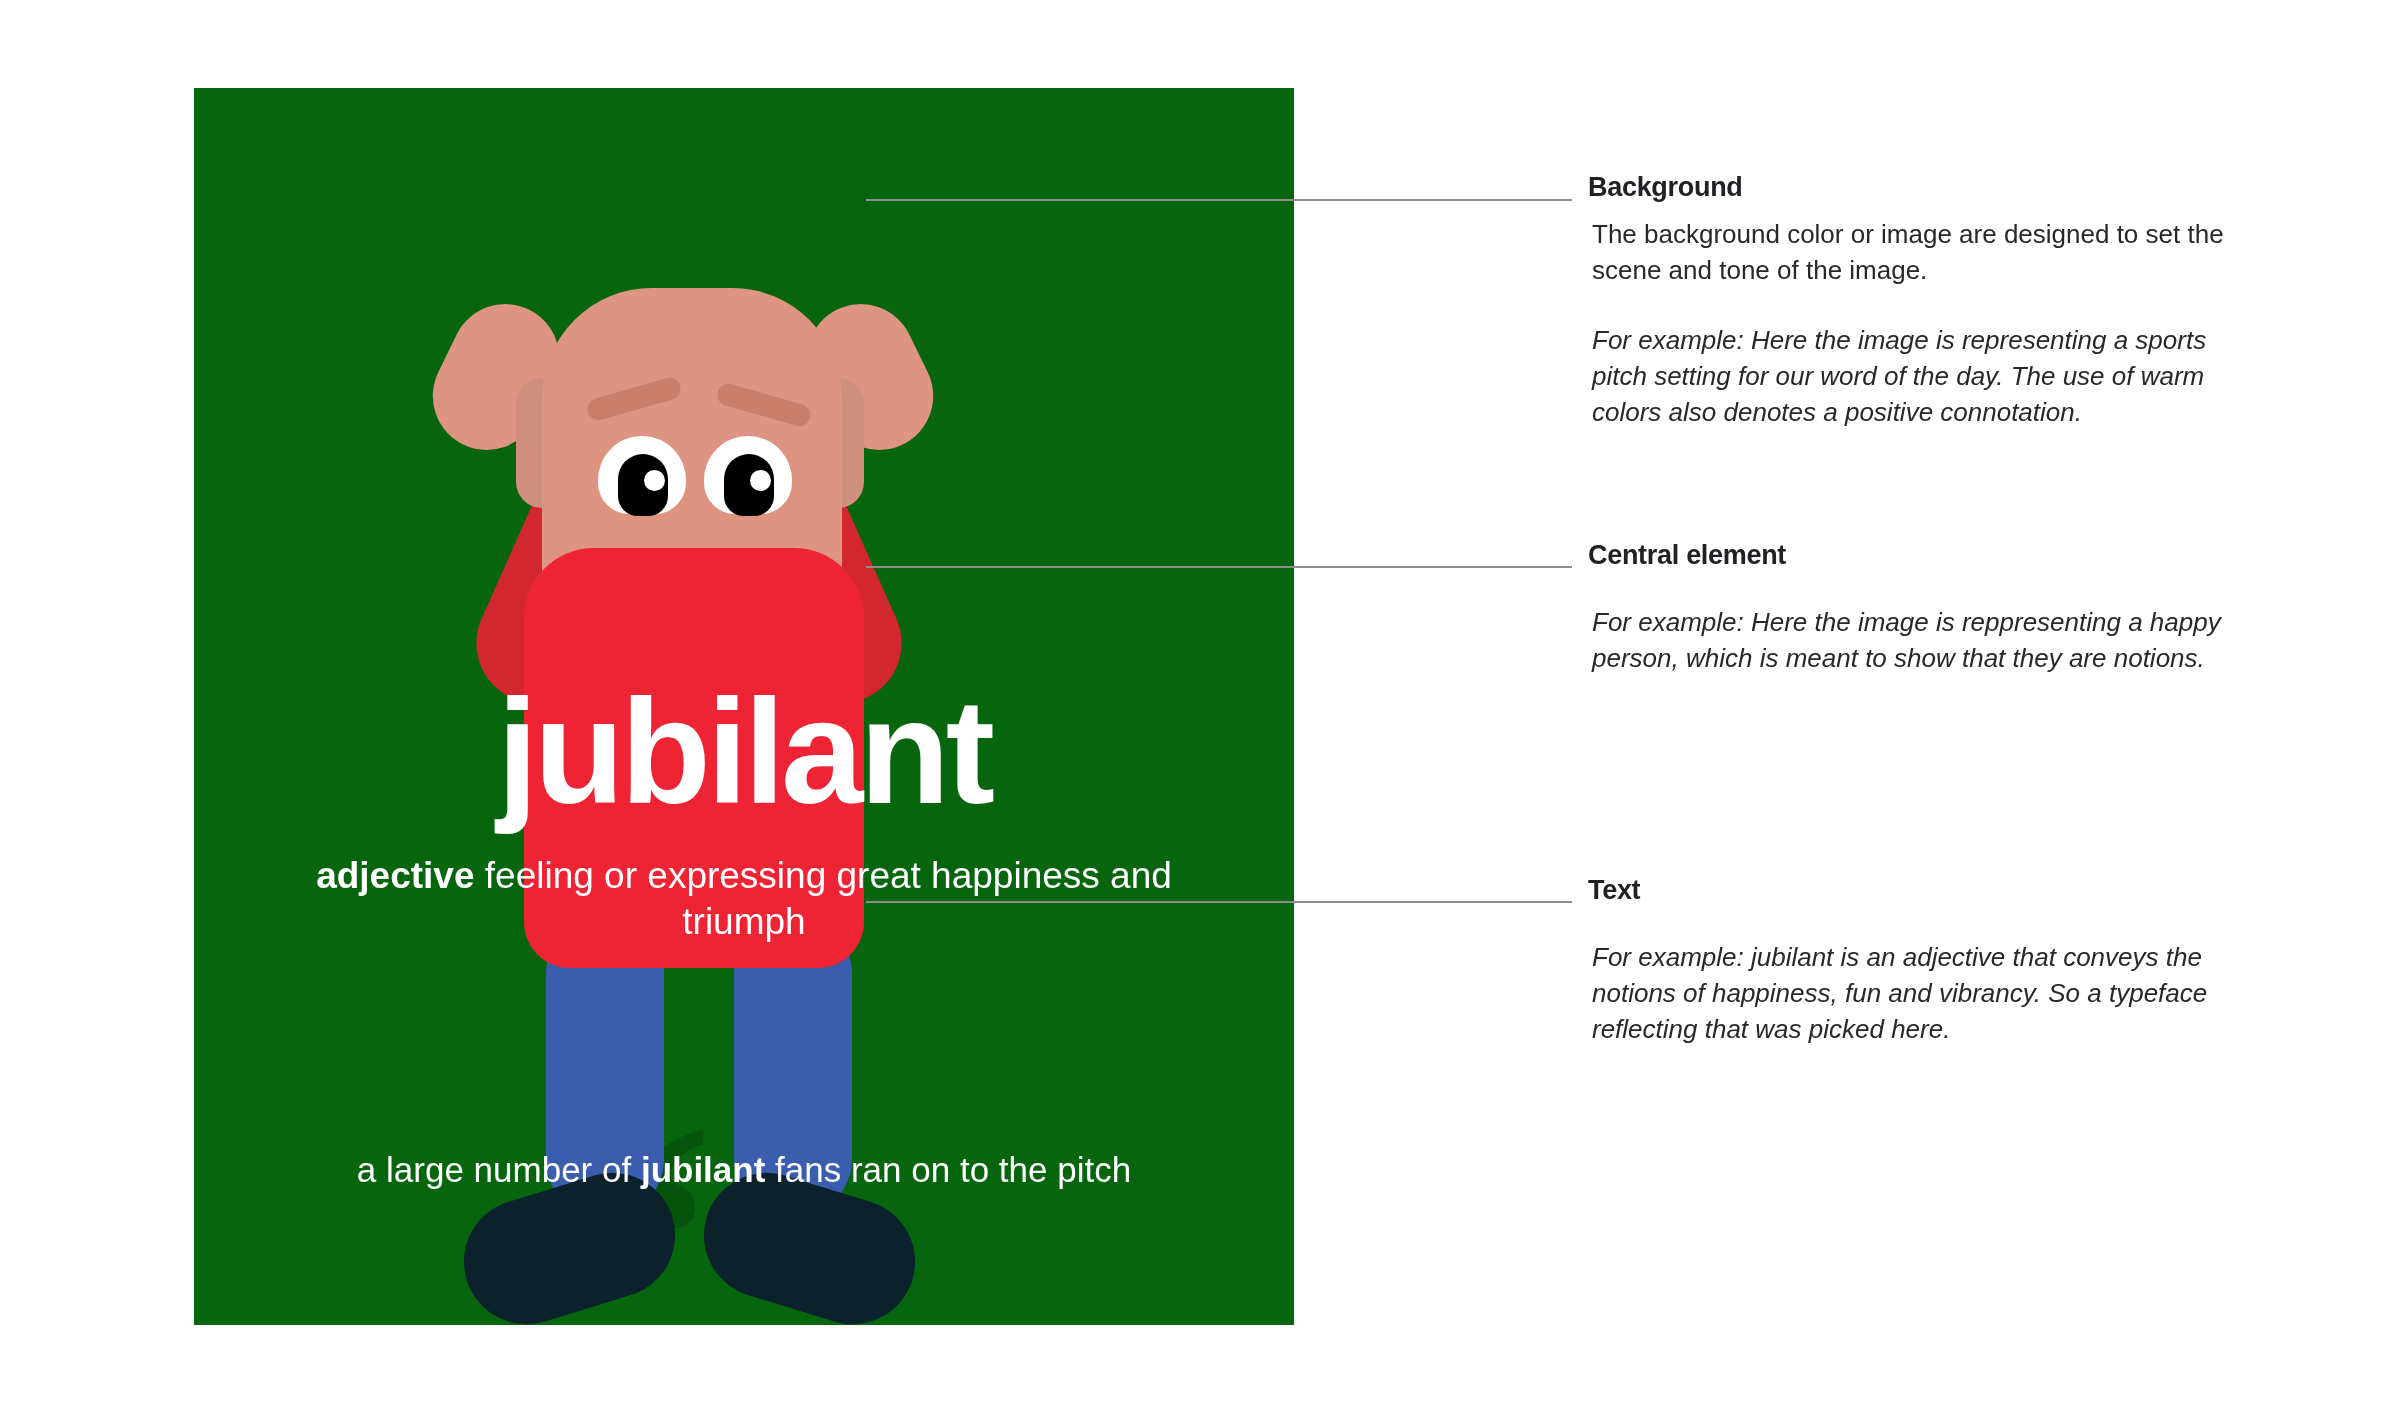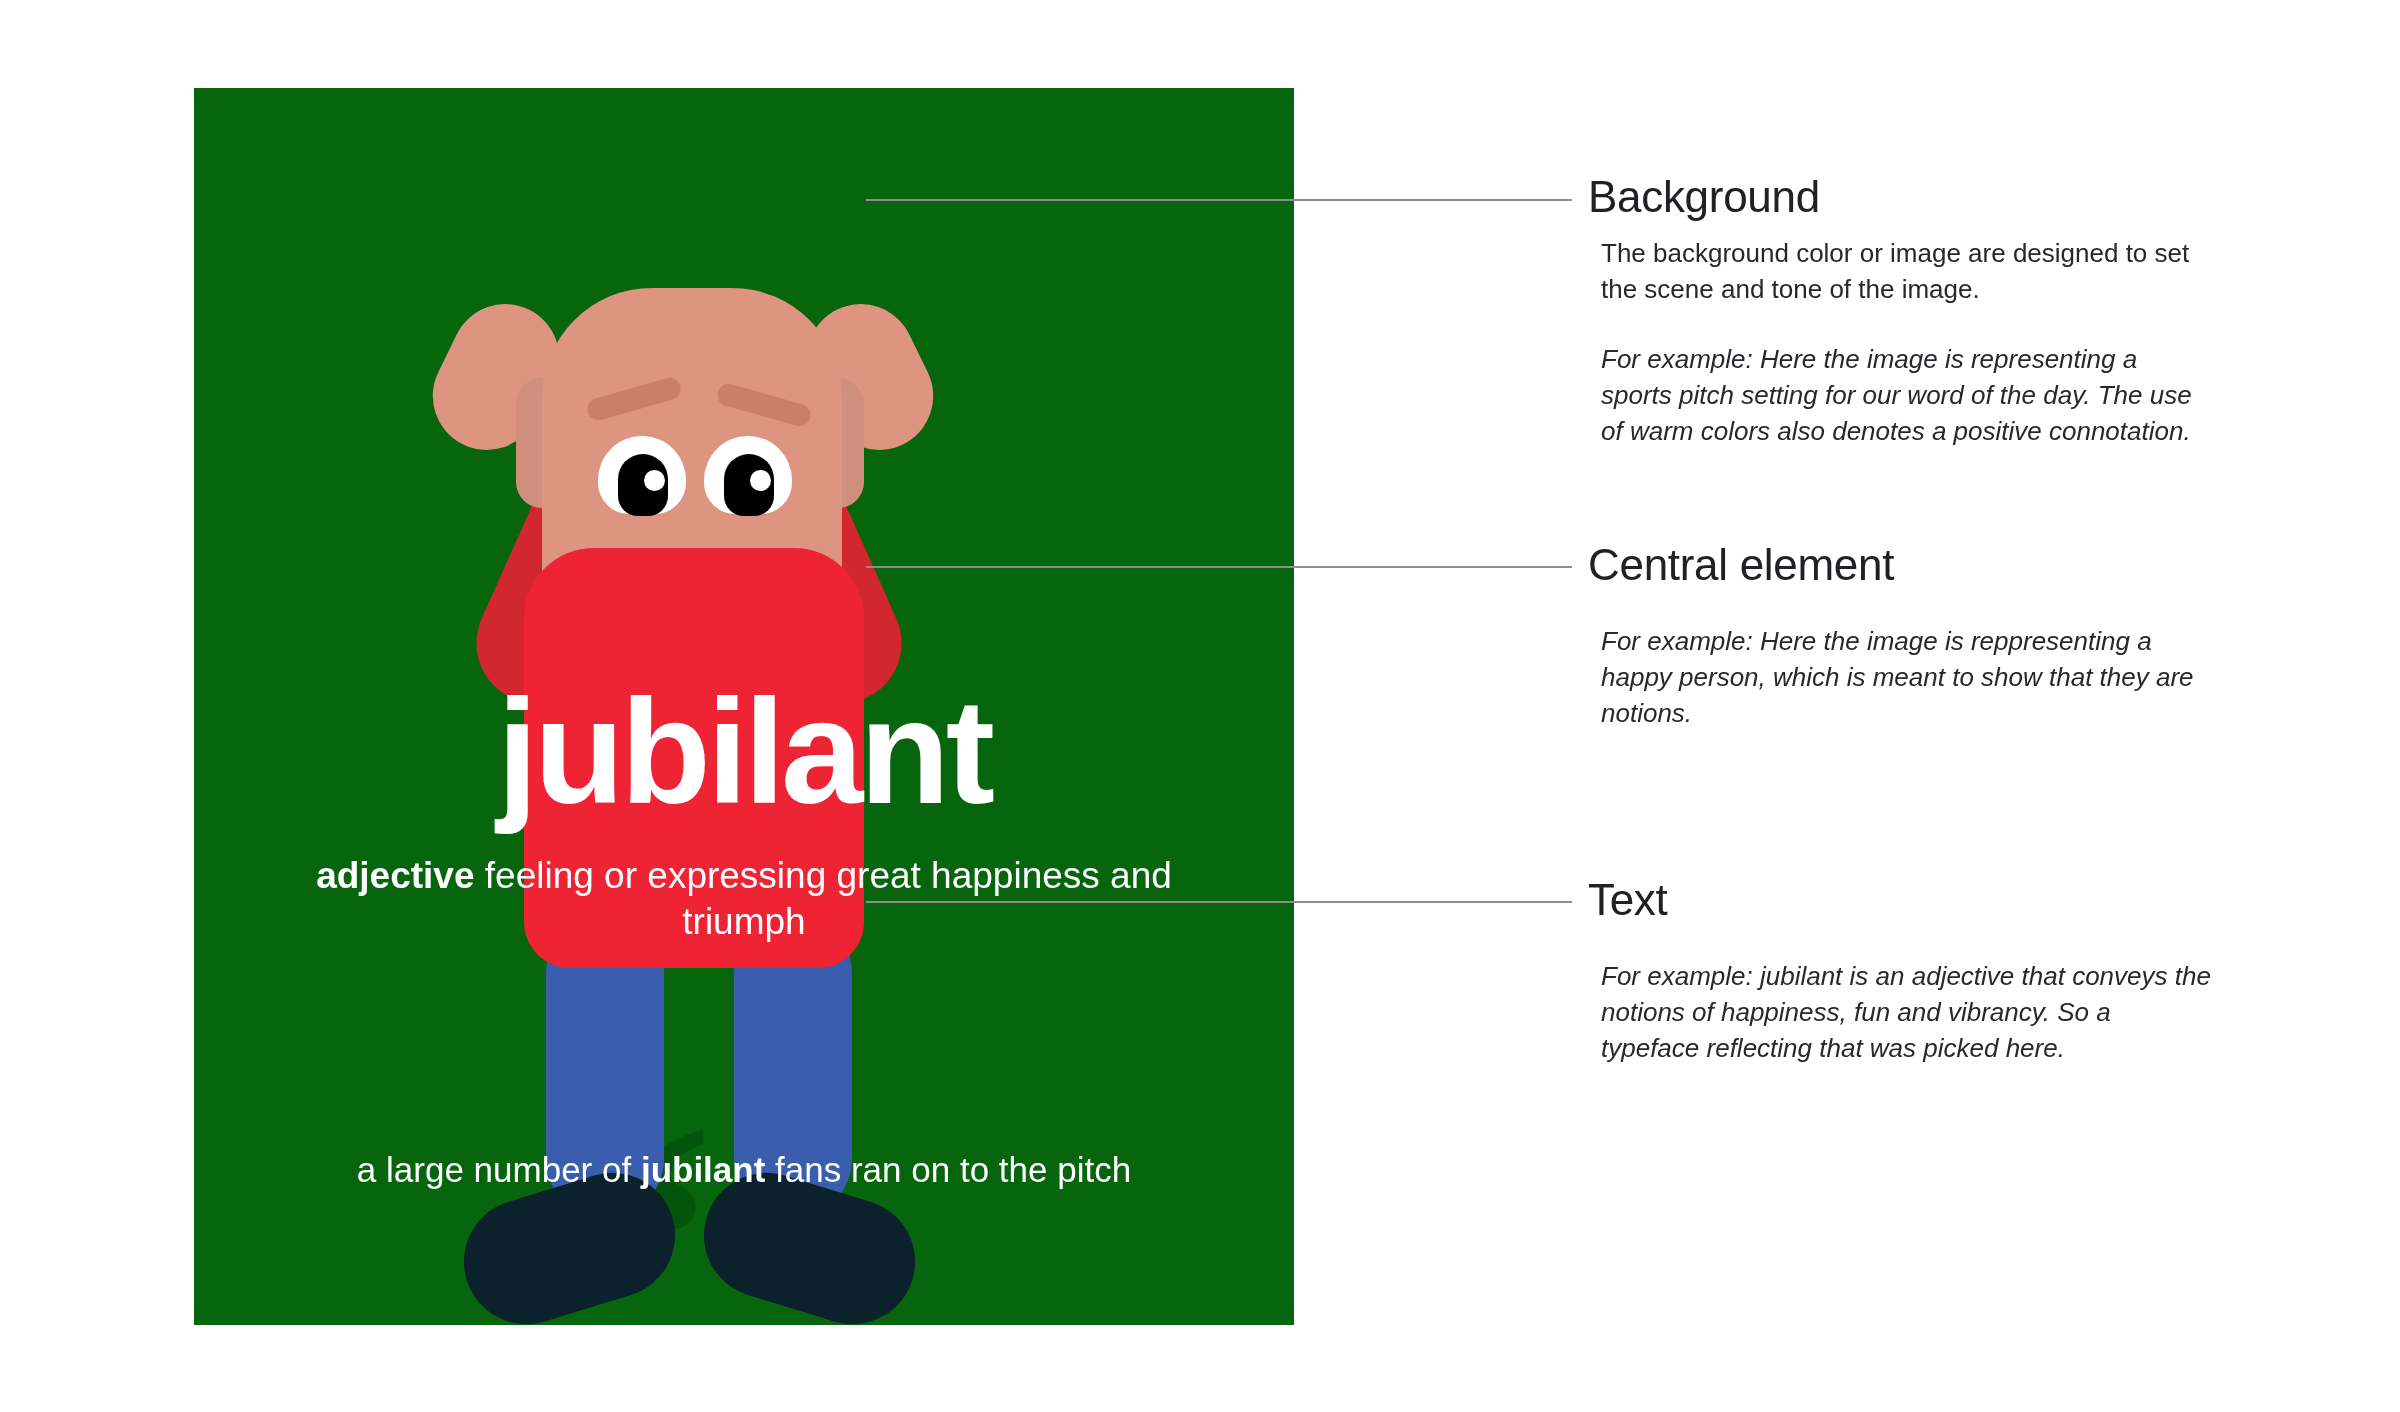--- a/index.html
+++ b/index.html
@@ -220,27 +220,27 @@
   .leader {
     position: absolute;
     height: 2px;
     background: #8d8d8d;
   }
 
   
   .annotation { position: absolute; width: 640px; left: 1588px; }
   .annotation h2 {
     margin: 0 0 14px 0;
-    font-size: 44px;
-    font-weight: 400;
+    font-size: 27px;
+    font-weight: 700;
     color: #202124;
     letter-spacing: -0.3px;
   }
   .annotation p {
-    margin: 13px;
+    margin: 4px;
     font-size: 26px;
     line-height: 1.38;
     color: #26282b;
   }
   .annotation p.example {
     margin-top: 34px;
     font-style: italic;
   }
   #annotation-background { top: 172px; }
   #annotation-central    { top: 540px; }

